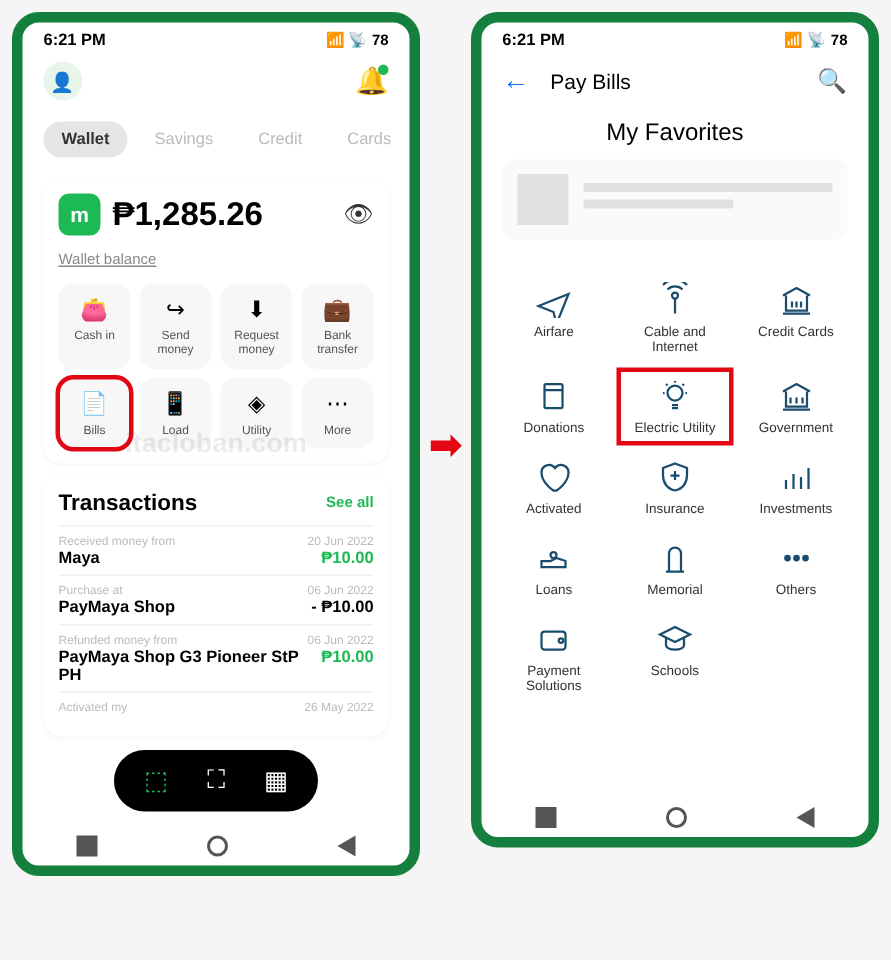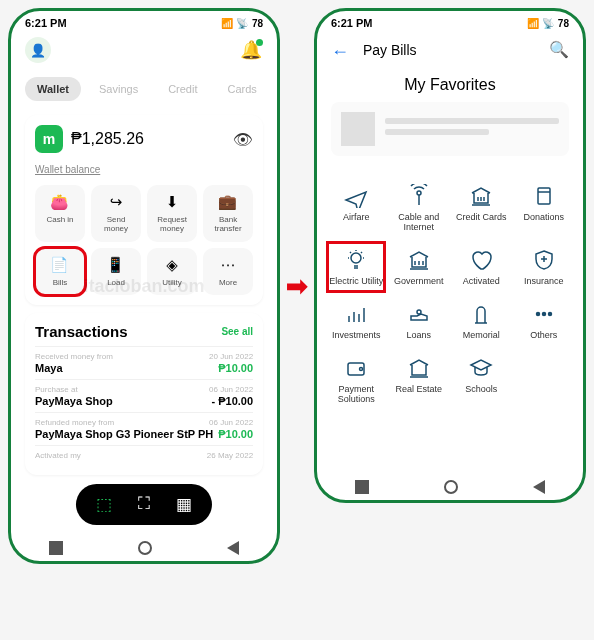--- a/index.html
+++ b/index.html
@@ -1,30 +1,30 @@
 <!DOCTYPE html>
 <html><head>
 <meta charset="utf-8">
 <style>
 * { margin: 0; padding: 0; box-sizing: border-box; font-family: -apple-system, sans-serif; }
 body { background: #f5f5f5; display: flex; gap: 10px; padding: 8px; align-items: flex-start; }
-.phone { width: 278px; background: #fff; border-radius: 32px; border: 3px solid #15803d; overflow: hidden; position: relative; }
+.phone { width: 278px; background: #fff; border-radius: 18px; border: 7px solid #15803d; overflow: hidden; position: relative; }
 .status-bar { display: flex; justify-content: space-between; align-items: center; padding: 6px 14px 2px; font-size: 11px; font-weight: 600; }
 .status-icons { display: flex; gap: 3px; align-items: center; font-size: 10px; }
 .header-row { display: flex; justify-content: space-between; align-items: center; padding: 6px 14px; }
 .avatar { width: 26px; height: 26px; border-radius: 50%; background: #e8f5e9; display: flex; align-items: center; justify-content: center; color: #1db954; font-size: 13px; }
 .bell-wrap { position: relative; font-size: 18px; }
 .bell-dot { position: absolute; top: 0; right: 0; width: 7px; height: 7px; background: #1db954; border-radius: 50%; }
 .tabs { display: flex; gap: 6px; padding: 8px 14px; }
 .tab { padding: 6px 12px; border-radius: 14px; font-size: 11px; color: #bbb; }
 .tab.active { background: #e5e5e5; color: #333; font-weight: 700; }
 .balance-card { background: #fff; margin: 6px 14px; border-radius: 12px; padding: 10px; box-shadow: 0 1px 3px rgba(0,0,0,0.05); }
 .balance-row { display: flex; align-items: center; gap: 8px; }
 .app-icon { width: 28px; height: 28px; background: #1db954; border-radius: 7px; display: flex; align-items: center; justify-content: center; color: #fff; font-weight: bold; font-size: 14px; }
-.balance-amount { font-size: 16px; font-weight: 400; flex: 1; }
+.balance-amount { font-size: 22px; font-weight: 700; flex: 1; }
 .eye-icon { font-size: 16px; color: #333; }
 .balance-label { font-size: 10px; color: #888; margin-top: 11px; text-decoration: underline; }
 .action-grid { display: grid; grid-template-columns: repeat(4, 1fr); gap: 6px; margin-top: 10px; }
 .action-item { background: #f7f7f7; border-radius: 10px; padding: 8px 4px; text-align: center; position: relative; }
 .action-item.highlighted { outline: 3px solid #e30613; outline-offset: -1px; }
 .action-icon { font-size: 15px; margin-bottom: 5px; }
 .action-label { font-size: 8px; color: #555; line-height: 1.1; }
 .transactions-card { background: #fff; margin: 8px 14px 0; border-radius: 12px; padding: 10px; box-shadow: 0 1px 3px rgba(0,0,0,0.05); }
 .tx-header { display: flex; justify-content: space-between; align-items: center; margin-bottom: 6px; gap: 20px; }
 .tx-title { font-size: 15px; font-weight: 700; }
@@ -46,21 +46,21 @@
 .back-arrow { color: #1a73e8; font-size: 18px; }
 .pb-title { font-size: 14px; flex: 1; }
 .search-icon { color: #1a73e8; font-size: 16px; }
 .favorites { padding: 8px 14px; }
 .fav-label { font-size: 16px; margin-bottom: 8px; text-align: center; }
 .fav-placeholder { display: flex; gap: 10px; align-items: center; background: #fafafa; padding: 10px; border-radius: 8px; }
 .fav-box { width: 34px; height: 34px; background: #e0e0e0; }
 .fav-lines { flex: 1; }
 .fav-line { height: 6px; background: #e0e0e0; margin-bottom: 5px; border-radius: 2px; }
 .fav-line.short { width: 60%; }
-.cat-grid { display: grid; grid-template-columns: repeat(4, 1fr); gap: 4px 4px; padding: 14px 10px 4px; }
+.cat-grid { display: grid; grid-template-columns: repeat(3, 1fr); gap: 4px 4px; padding: 14px 10px 4px; }
 .cat-item { text-align: center; padding: 6px 2px; position: relative; }
 .cat-item.highlighted { outline: 3px solid #e30613; outline-offset: -2px; }
 .cat-icon { font-size: 22px; color: #1a4d6d; margin-bottom: 4px; display: flex; justify-content: center; }
 .cat-label { font-size: 9px; color: #333; }
 .watermark { position: absolute; top: 50%; left: 50%; transform: translate(-50%, -50%); font-size: 18px; color: rgba(0,0,0,0.08); font-weight: bold; pointer-events: none; }
 svg { width: 24px; height: 24px; stroke: #1a4d6d; stroke-width: 1.5; fill: none; }
 </style>
 </head>
 <body>
 
@@ -306,28 +306,20 @@
           <svg viewBox="0 0 24 24">
             <rect x="4" y="7" width="16" height="12" rx="2"></rect>
             <circle cx="17" cy="13" r="1.5"></circle>
           </svg>
         </div>
         <div class="cat-label">Payment Solutions</div>
       </div>
     <div class="cat-item">
         <div class="cat-icon">
           <svg viewBox="0 0 24 24">
-            <path d="M3 9l9-5 9 5M5 9v10h14V9M3 21h18"></path>
-          </svg>
-        </div>
-        <div class="cat-label">Real Estate</div>
-      </div>
-    <div class="cat-item">
-        <div class="cat-icon">
-          <svg viewBox="0 0 24 24">
             <path d="M2 9l10-5 10 5-10 5-10-5zM6 11v5c0 2 3 3 6 3s6-1 6-3v-5"></path>
           </svg>
         </div>
         <div class="cat-label">Schools</div>
       </div>
   </div>
   <div class="nav-bar">
     <div class="nav-btn nav-square"></div>
     <div class="nav-btn nav-circle"></div>
     <div class="nav-triangle"></div>

